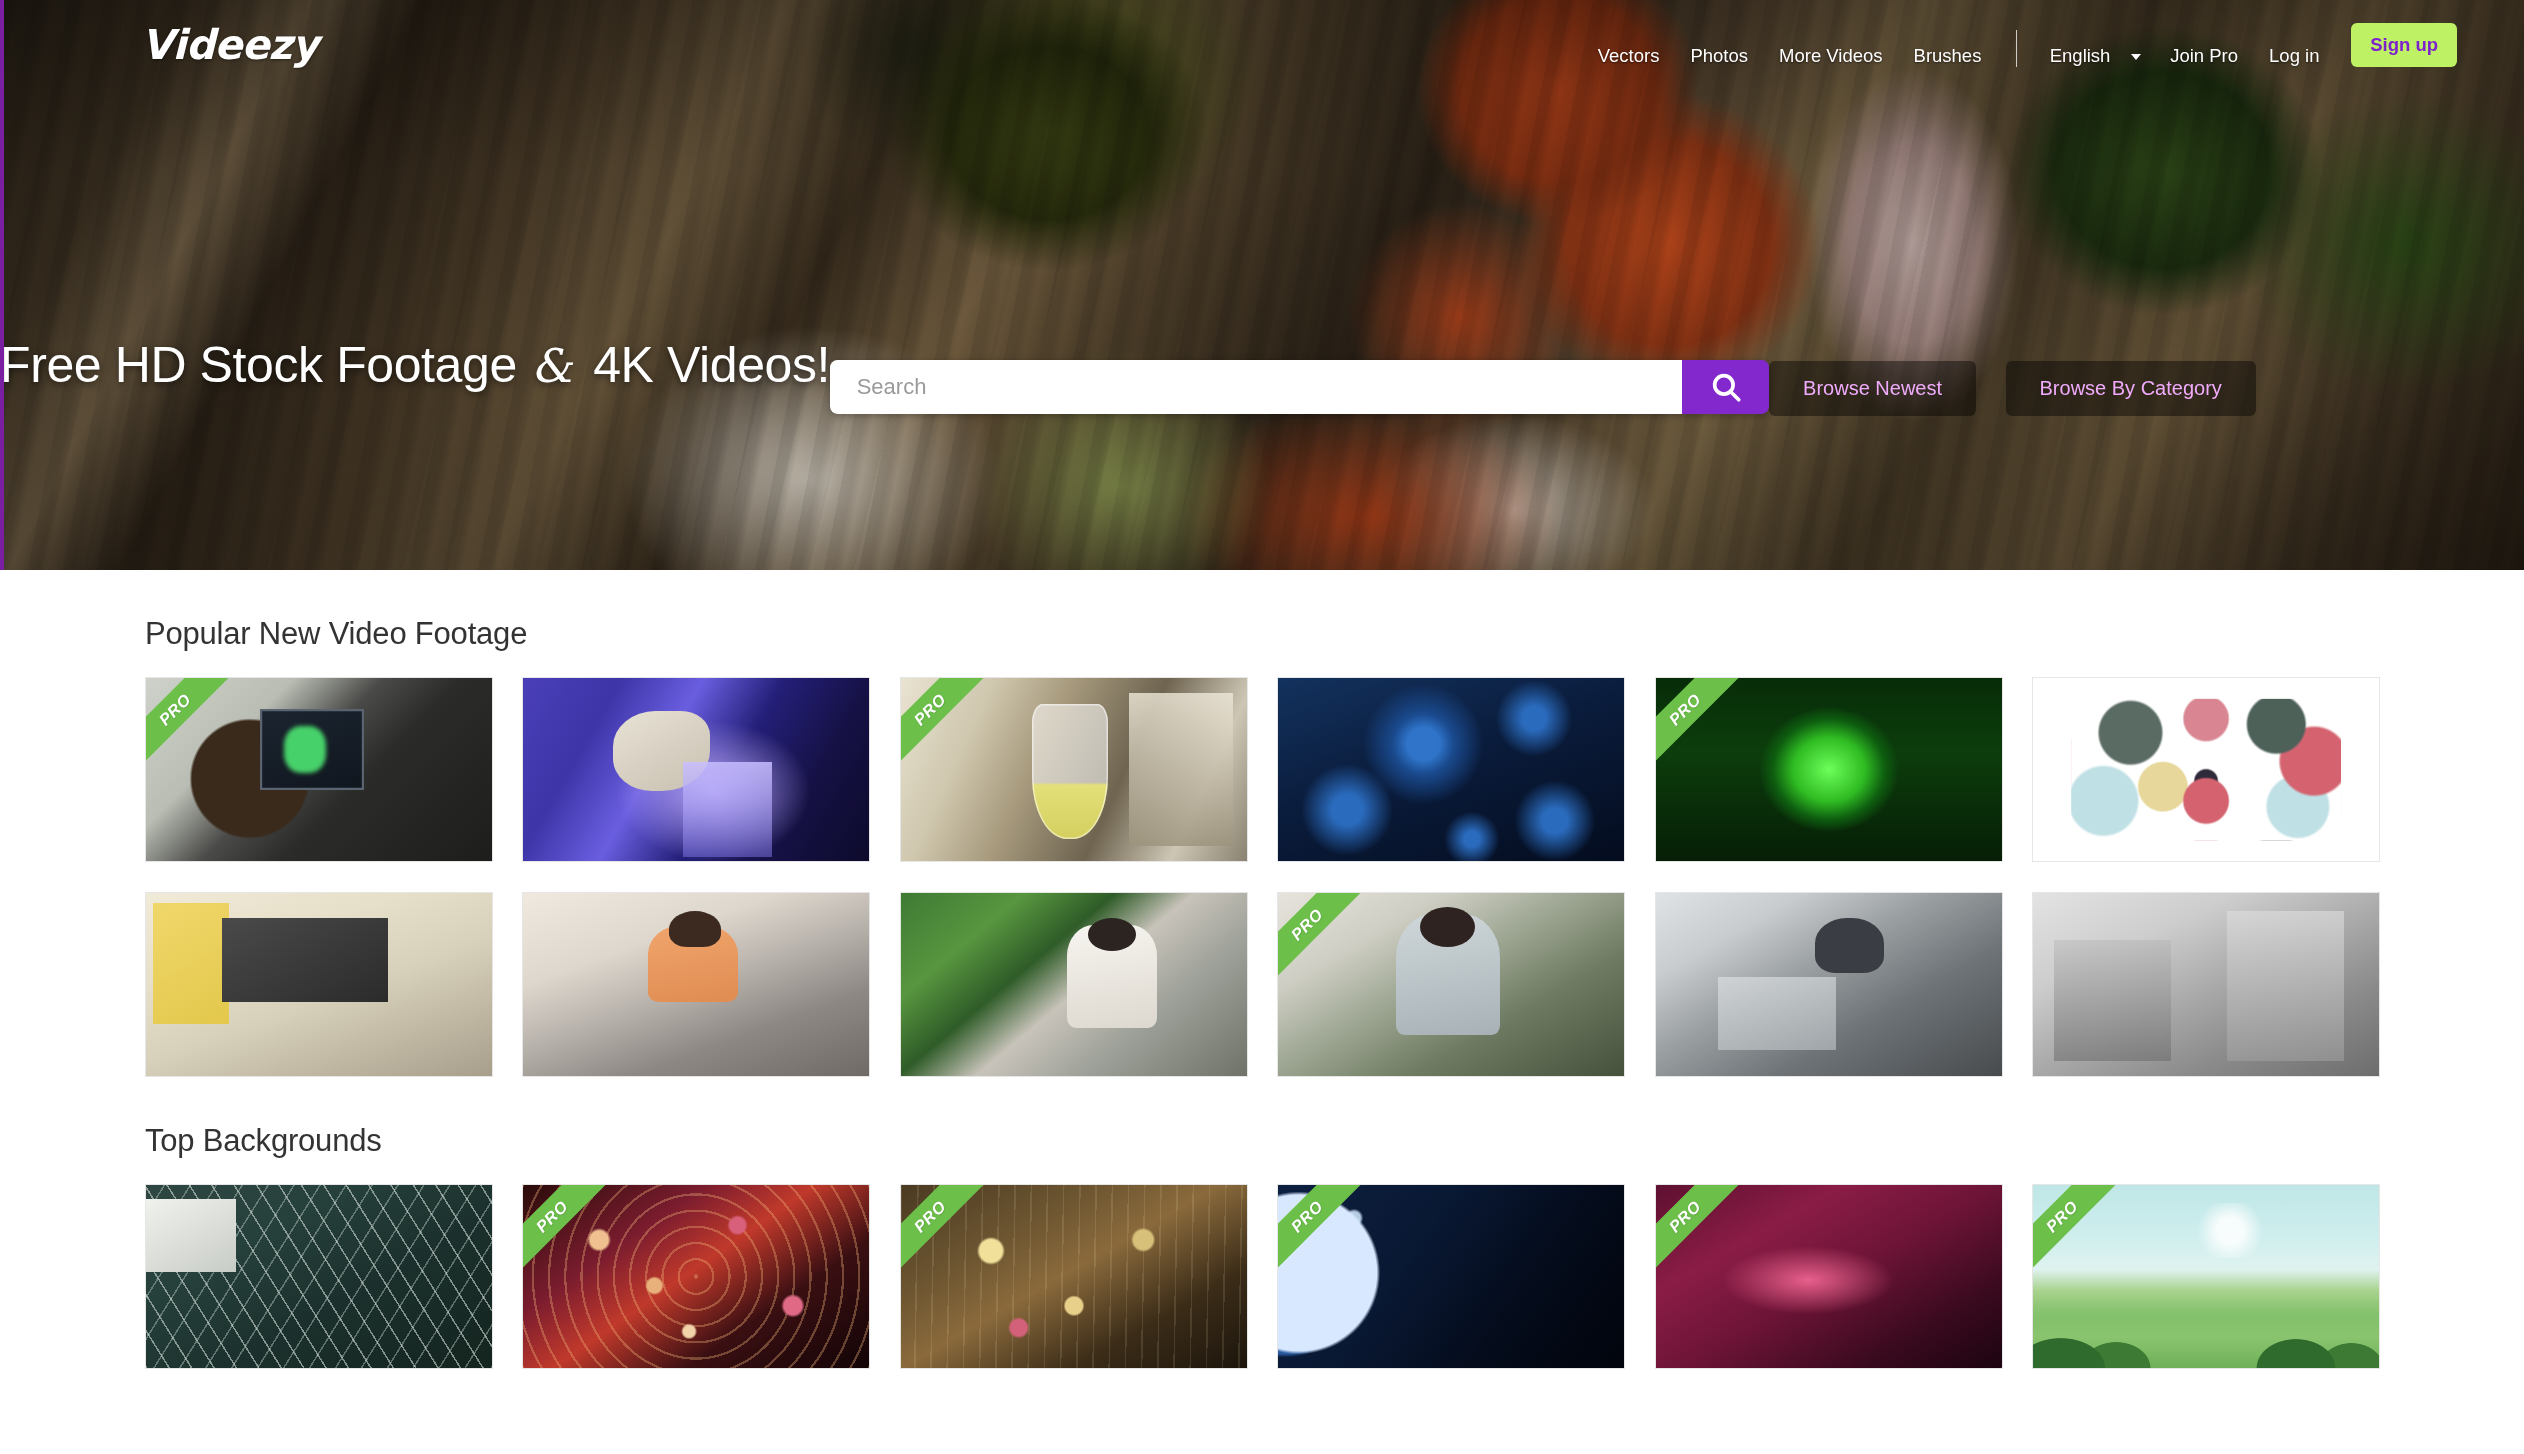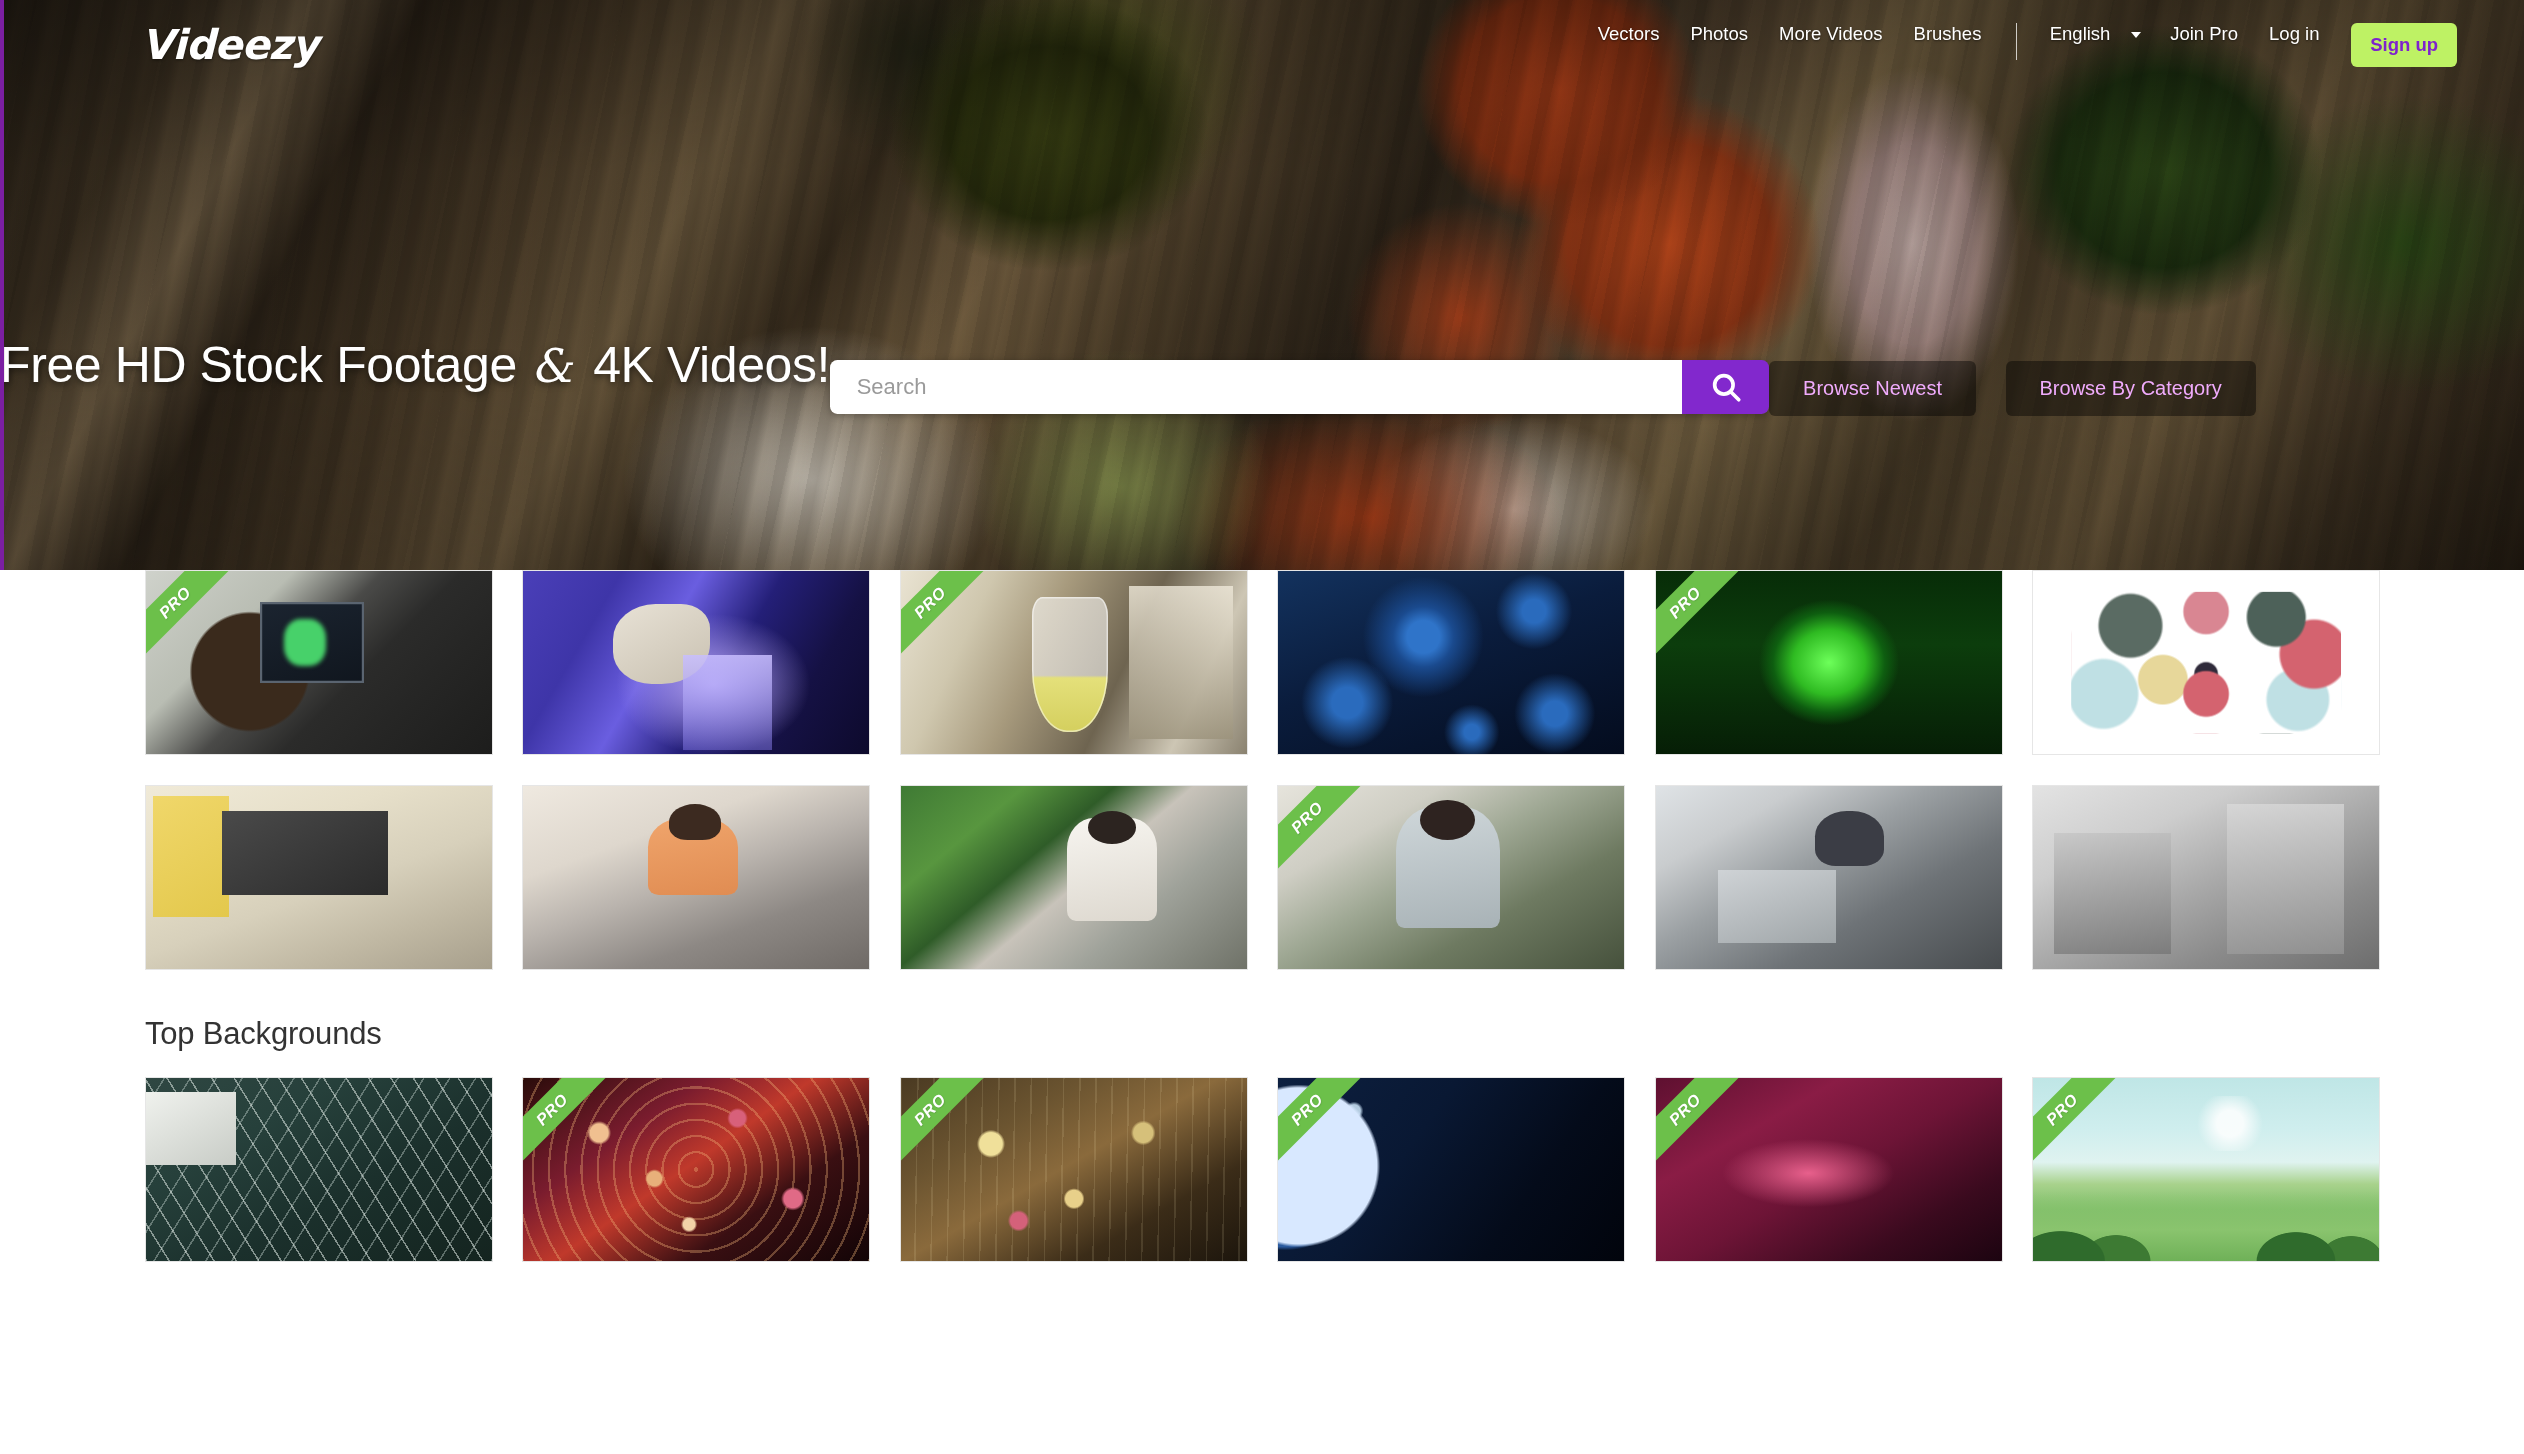--- a/index.html
+++ b/index.html
@@ -83,21 +83,21 @@
     font-size: 41px;
     color: #ffffff;
     letter-spacing: -0.7px;
     text-shadow: 0 0.7px 3px rgba(0,0,0,.45);
     transform: skewX(-3deg);
     white-space: nowrap;
   }
   .nav {
     margin-left: auto;
     display: flex;
-    align-items: flex-start;
+    align-items: flex-end;
     gap: 0;
   }
   .nav-link {
     color: #ffffff;
     font-size: 18.5px;
     padding: 0 15.5px;
     text-decoration: none;
     white-space: nowrap;
     text-shadow: 0 0.7px 2.2px rgba(0,0,0,.55);
     cursor: pointer;
@@ -435,20 +435,21 @@
 
     <div class="hero-buttons">
       <button class="browse-btn">Browse Newest</button>
       <button class="browse-btn">Browse By Category</button>
     </div>
   </div>
 </section>
 
 <main class="main">
 
+  <h2 class="section-title">Popular New Video Footage</h2>
   <div class="grid" id="grid0">
       <div class="thumb">
         <div class="thumb-img t-micro"></div>
         <div class="ribbon">PRO</div>
       </div>
       <div class="thumb">
         <div class="thumb-img t-pipette"></div>
       </div>
       <div class="thumb">
         <div class="thumb-img t-flask"></div>

